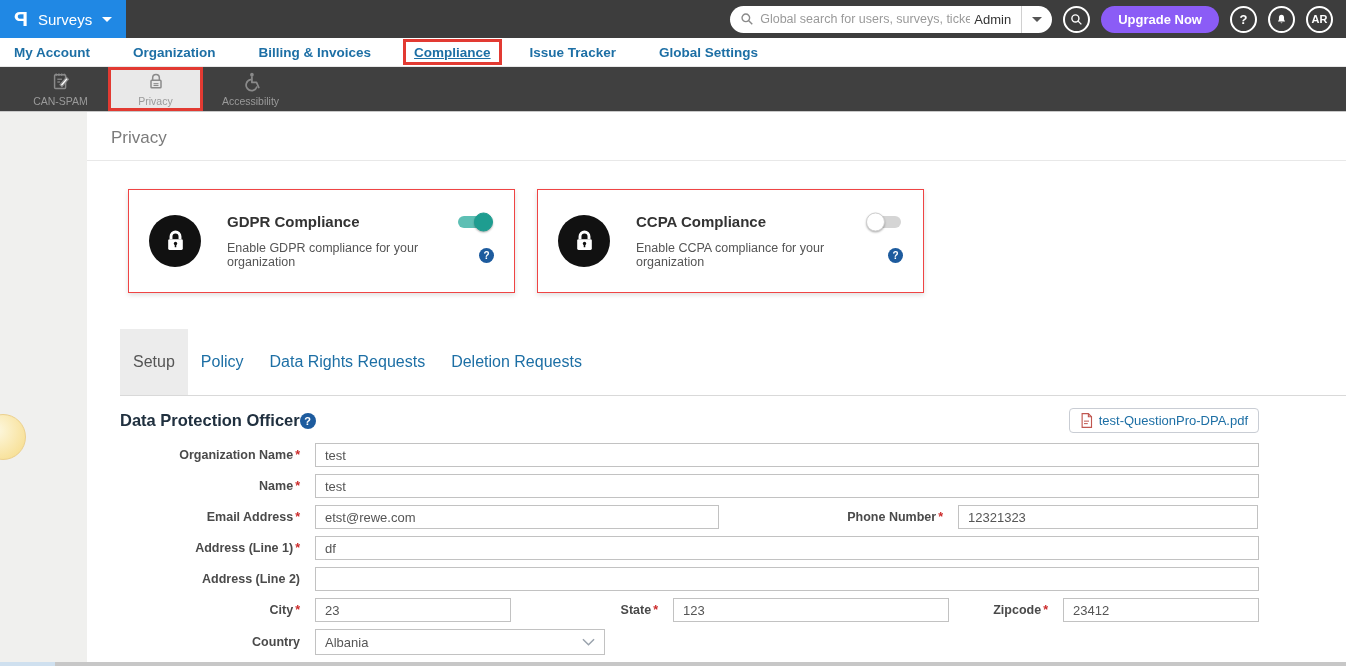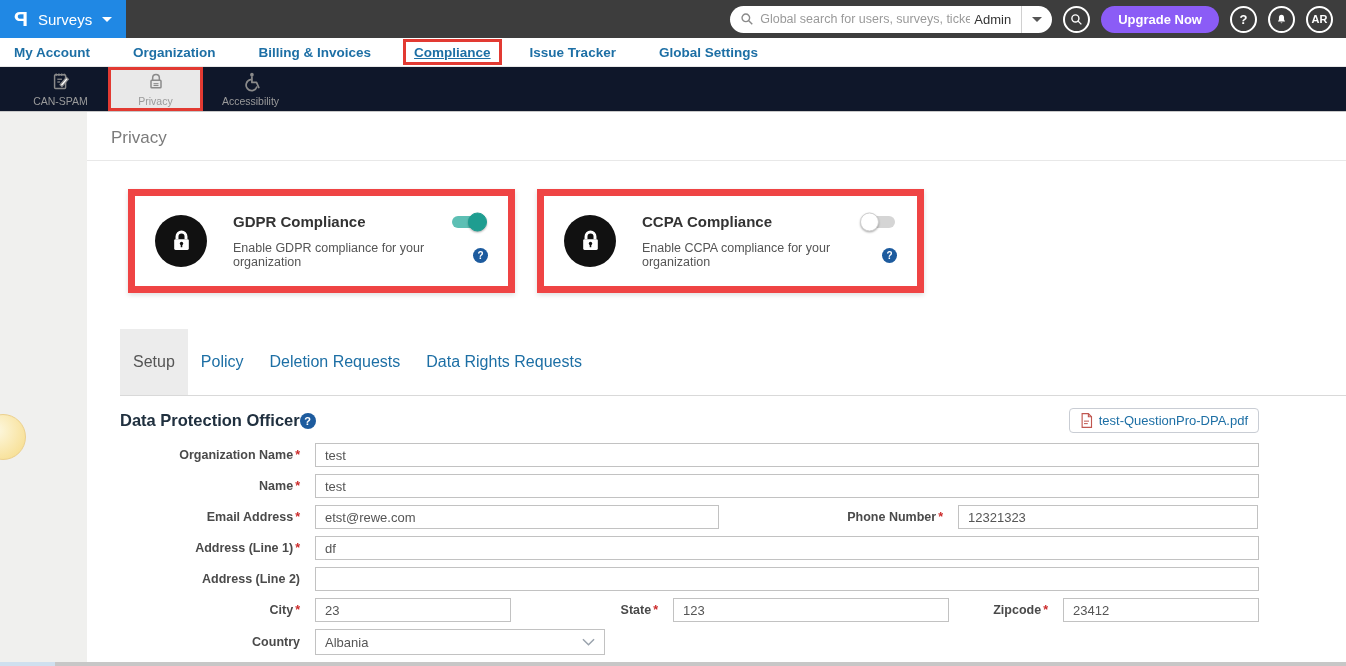--- a/index.html
+++ b/index.html
@@ -30,32 +30,32 @@
   .upgrade-btn { height:27px; border-radius:14px; background:#8b5cf6; color:#fff; font-size:13px; font-weight:bold; padding:0 17px; display:flex; align-items:center; border:none; cursor:pointer; font-family:"Liberation Sans",sans-serif; }
 
   
   .navrow { background:#fff; height:29px; display:flex; align-items:center; padding-left:14px; border-bottom:1px solid #e8e8e8; }
   .nav-item { font-size:13.5px; font-weight:bold; color:#1d6fa5; margin-right:43px; cursor:pointer; white-space:nowrap; }
   .nav-item.active { text-decoration:underline; }
   .red-frame-inline { border:3px solid #e23a32; padding:1px 8px; margin:0 28px 0 -11px; }
   .red-frame-inline .nav-item { margin-right:0; }
 
   
-  .toolbar { background:#0f172a; height:45px; display:flex; align-items:stretch; padding-left:13px; border-bottom:1px solid #c9c9c9; }
+  .toolbar { background:#404040; height:45px; display:flex; align-items:stretch; padding-left:13px; border-bottom:1px solid #c9c9c9; }
   .tool-item { width:95px; display:flex; flex-direction:column; align-items:center; justify-content:center; gap:2px; color:#9a9a9a; font-size:10.5px; cursor:pointer; }
   .tool-item.selected { background:#e9e9e9; border:3px solid #e23a32; }
   .tool-item svg { display:block; }
 
   
   .content-panel { position:absolute; left:87px; right:0; top:112px; bottom:0; background:#fff; }
   .page-title-wrap { padding:16px 0 12px 24px; border-bottom:1px solid #e8e8e8; }
   .page-title { font-size:17px; color:#7b7b7b; }
 
   .cards-row { display:flex; gap:22px; margin:28px 0 0 41px; }
-  .card { width:387px; height:104px; background:#fff; border:7px solid #ef4444; box-shadow:0 2px 5px rgba(0,0,0,.13); display:flex; align-items:center; padding:0 20px; }
+  .card { width:387px; height:104px; background:#fff; border:1px solid #ef4444; box-shadow:0 2px 5px rgba(0,0,0,.13); display:flex; align-items:center; padding:0 20px; }
   .lock-circle { width:52px; height:52px; border-radius:50%; background:#111; display:flex; align-items:center; justify-content:center; margin-right:26px; flex:none; }
   .card-body { flex:1; }
   .card-title-row { display:flex; justify-content:space-between; align-items:center; }
   .card-title { font-size:15px; font-weight:bold; color:#333; }
   .card-desc-row { display:flex; justify-content:space-between; align-items:center; margin-top:11px; }
   .card-desc { font-size:12.5px; color:#555; }
   .help-icon { width:15px; height:15px; border-radius:50%; background:#1d5b9e; color:#fff; font-size:10px; font-weight:bold; display:inline-flex; align-items:center; justify-content:center; cursor:pointer; flex:none; }
   .toggle { position:relative; width:34px; height:12px; border-radius:6px; background:#d5d5d5; cursor:pointer; margin-right:2px; }
   .toggle .knob { position:absolute; top:50%; transform:translateY(-50%); left:-1px; width:19px; height:19px; border-radius:50%; background:#fff; border:1px solid #cfcfcf; box-shadow:0 1px 2px rgba(0,0,0,.3); }
   .toggle.on { background:#5dbfb4; }
@@ -228,22 +228,22 @@
           <span class="help-icon">?</span>
         </div>
       </div>
     </div>
 
   </div>
 
   <div class="tabs-row">
     <span class="tab active">Setup</span>
     <span class="tab">Policy</span>
+    <span class="tab">Data Rights Requests</span>
     <span class="tab">Deletion Requests</span>
-    <span class="tab">Data Rights Requests</span>
   </div>
 
   <div class="section-row">
     <div class="section-title-wrap">
       <span class="section-title">Data Protection Officer</span>
       <span class="help-icon">?</span>
     </div>
     <div class="pdf-chip">
       <svg width="13" height="15" viewBox="0 0 20 24">
           <path d="M3 1 h10 l5 5 v17 H3 z" fill="#fff" stroke="#c0564f" stroke-width="1.8"></path>

